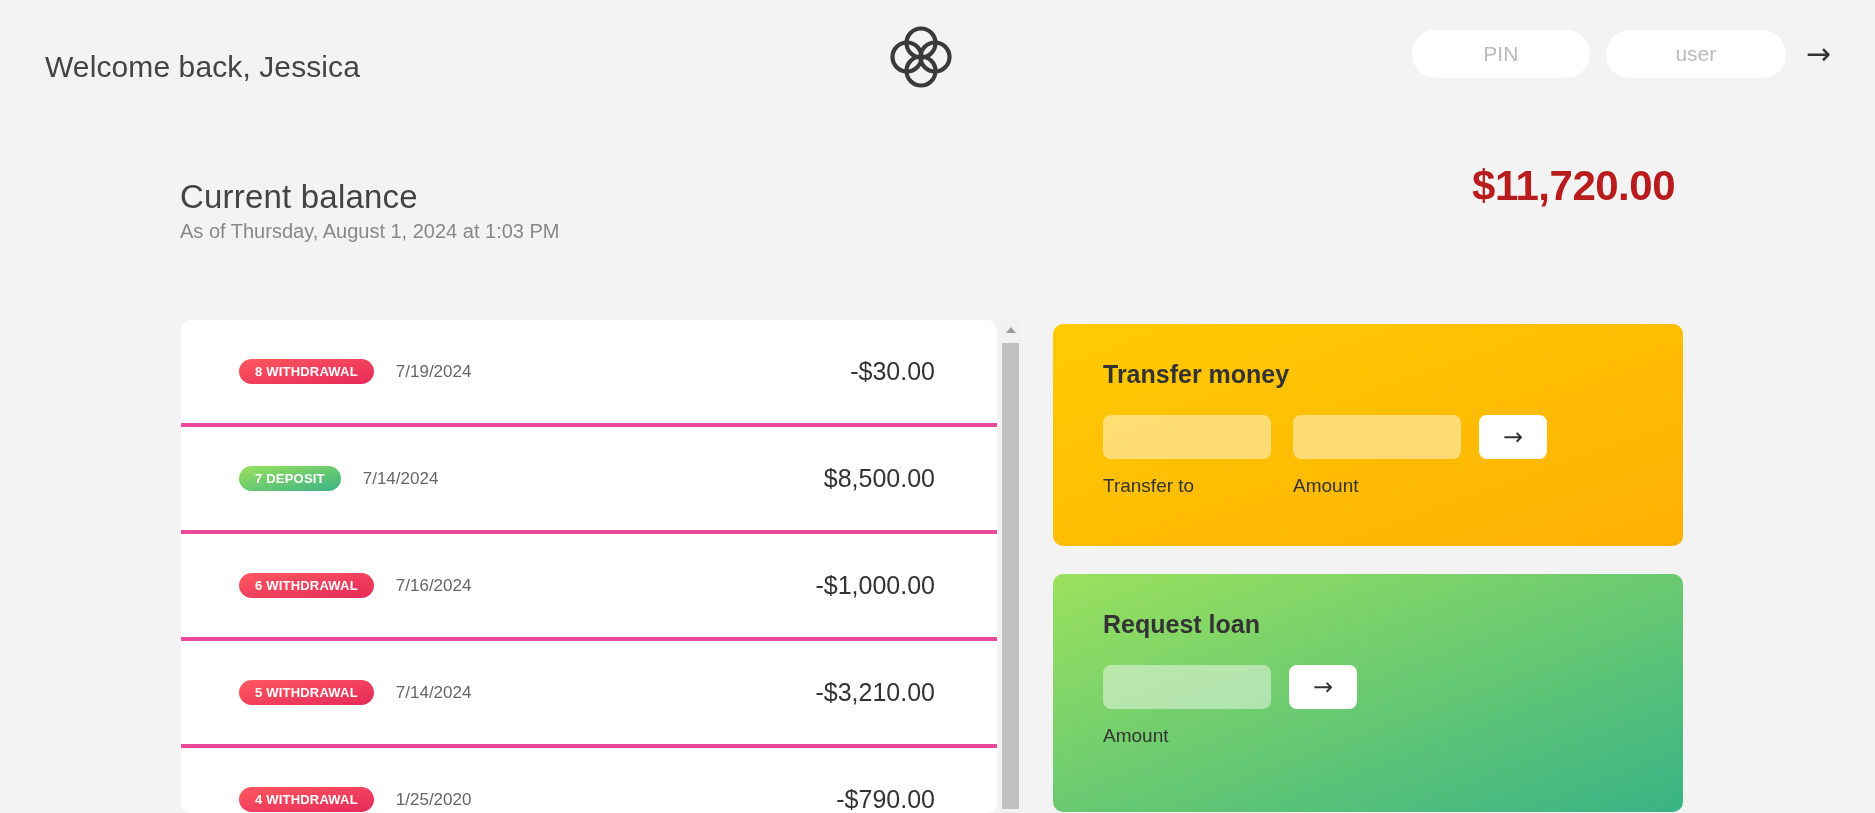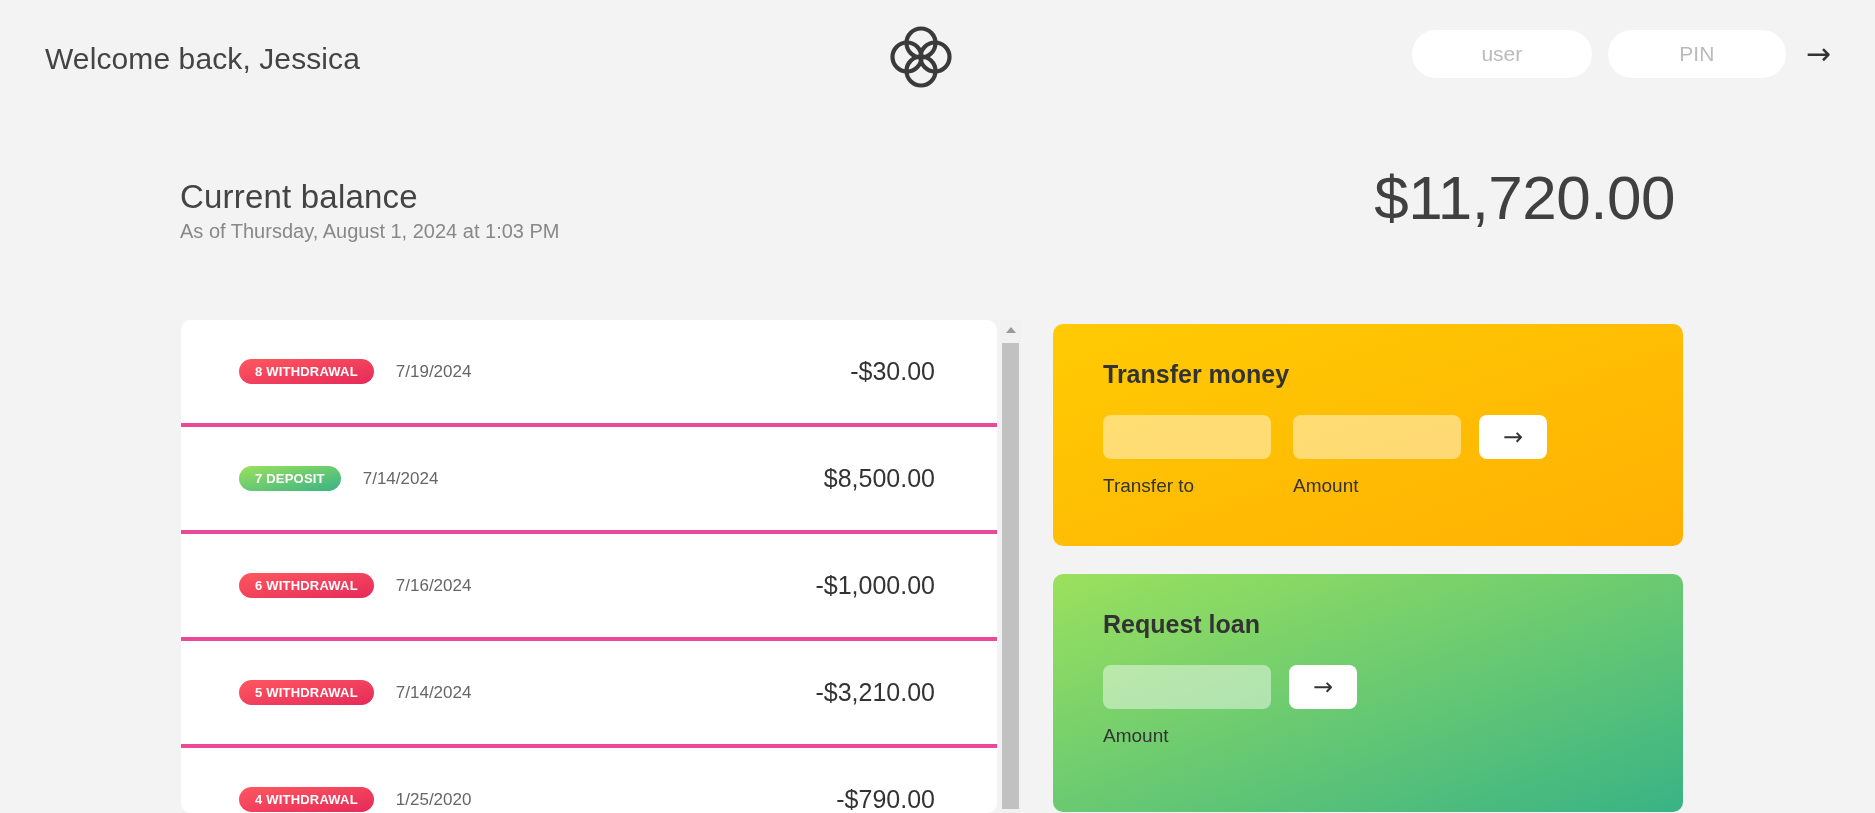--- a/index.html
+++ b/index.html
@@ -13,21 +13,21 @@
   body {
     background: #f3f3f3;
     font-family: "Liberation Sans", sans-serif;
     color: #444;
     position: relative;
   }
 
   
   .header {
     position: absolute;
-    top: 0; left: 0;
+    top: 8px; left: 0;
     width: 1701px;
     height: 118px;
     display: flex;
     align-items: center;
     padding: 0 45px;
     text-align: right;
   }
 
   .welcome {
     font-size: 30px;
@@ -100,23 +100,23 @@
   }
 
   .balance-date {
     font-size: 20px;
     color: #888;
     font-weight: 400;
     text-align: right;
   }
 
   .balance-value {
-    font-size: 62px;
-    font-weight: 400;
-    color: #404040;
+    font-size: 42px;
+    font-weight: 700;
+    color: #b91c1c;
     letter-spacing: -0.5px;
     margin-top: -16px;
   }
 
   
   .movements {
     position: absolute;
     top: 320px;
     left: 181px;
     width: 816px;
@@ -292,22 +292,22 @@
     <g fill="none" stroke="#3a3a3a" stroke-width="4.2">
       <circle cx="39" cy="25" r="14.5"></circle>
       <circle cx="39" cy="53" r="14.5"></circle>
       <circle cx="25" cy="39" r="14.5"></circle>
       <circle cx="53" cy="39" r="14.5"></circle>
     </g>
   </svg>
 </div>
 
 <div class="login">
+  <input class="login-input pin" type="password" placeholder="PIN" style="">
   <input class="login-input user" type="text" placeholder="user" style="">
-  <input class="login-input pin" type="password" placeholder="PIN" style="">
   <button class="login-btn">→</button>
 </div>
 
 <div class="balance">
   <div>
     <div class="balance-label">Current balance</div>
     <div class="balance-date">As of Thursday, August 1, 2024 at 1:03 PM</div>
   </div>
   <div class="balance-value">$11,720.00</div>
 </div>

